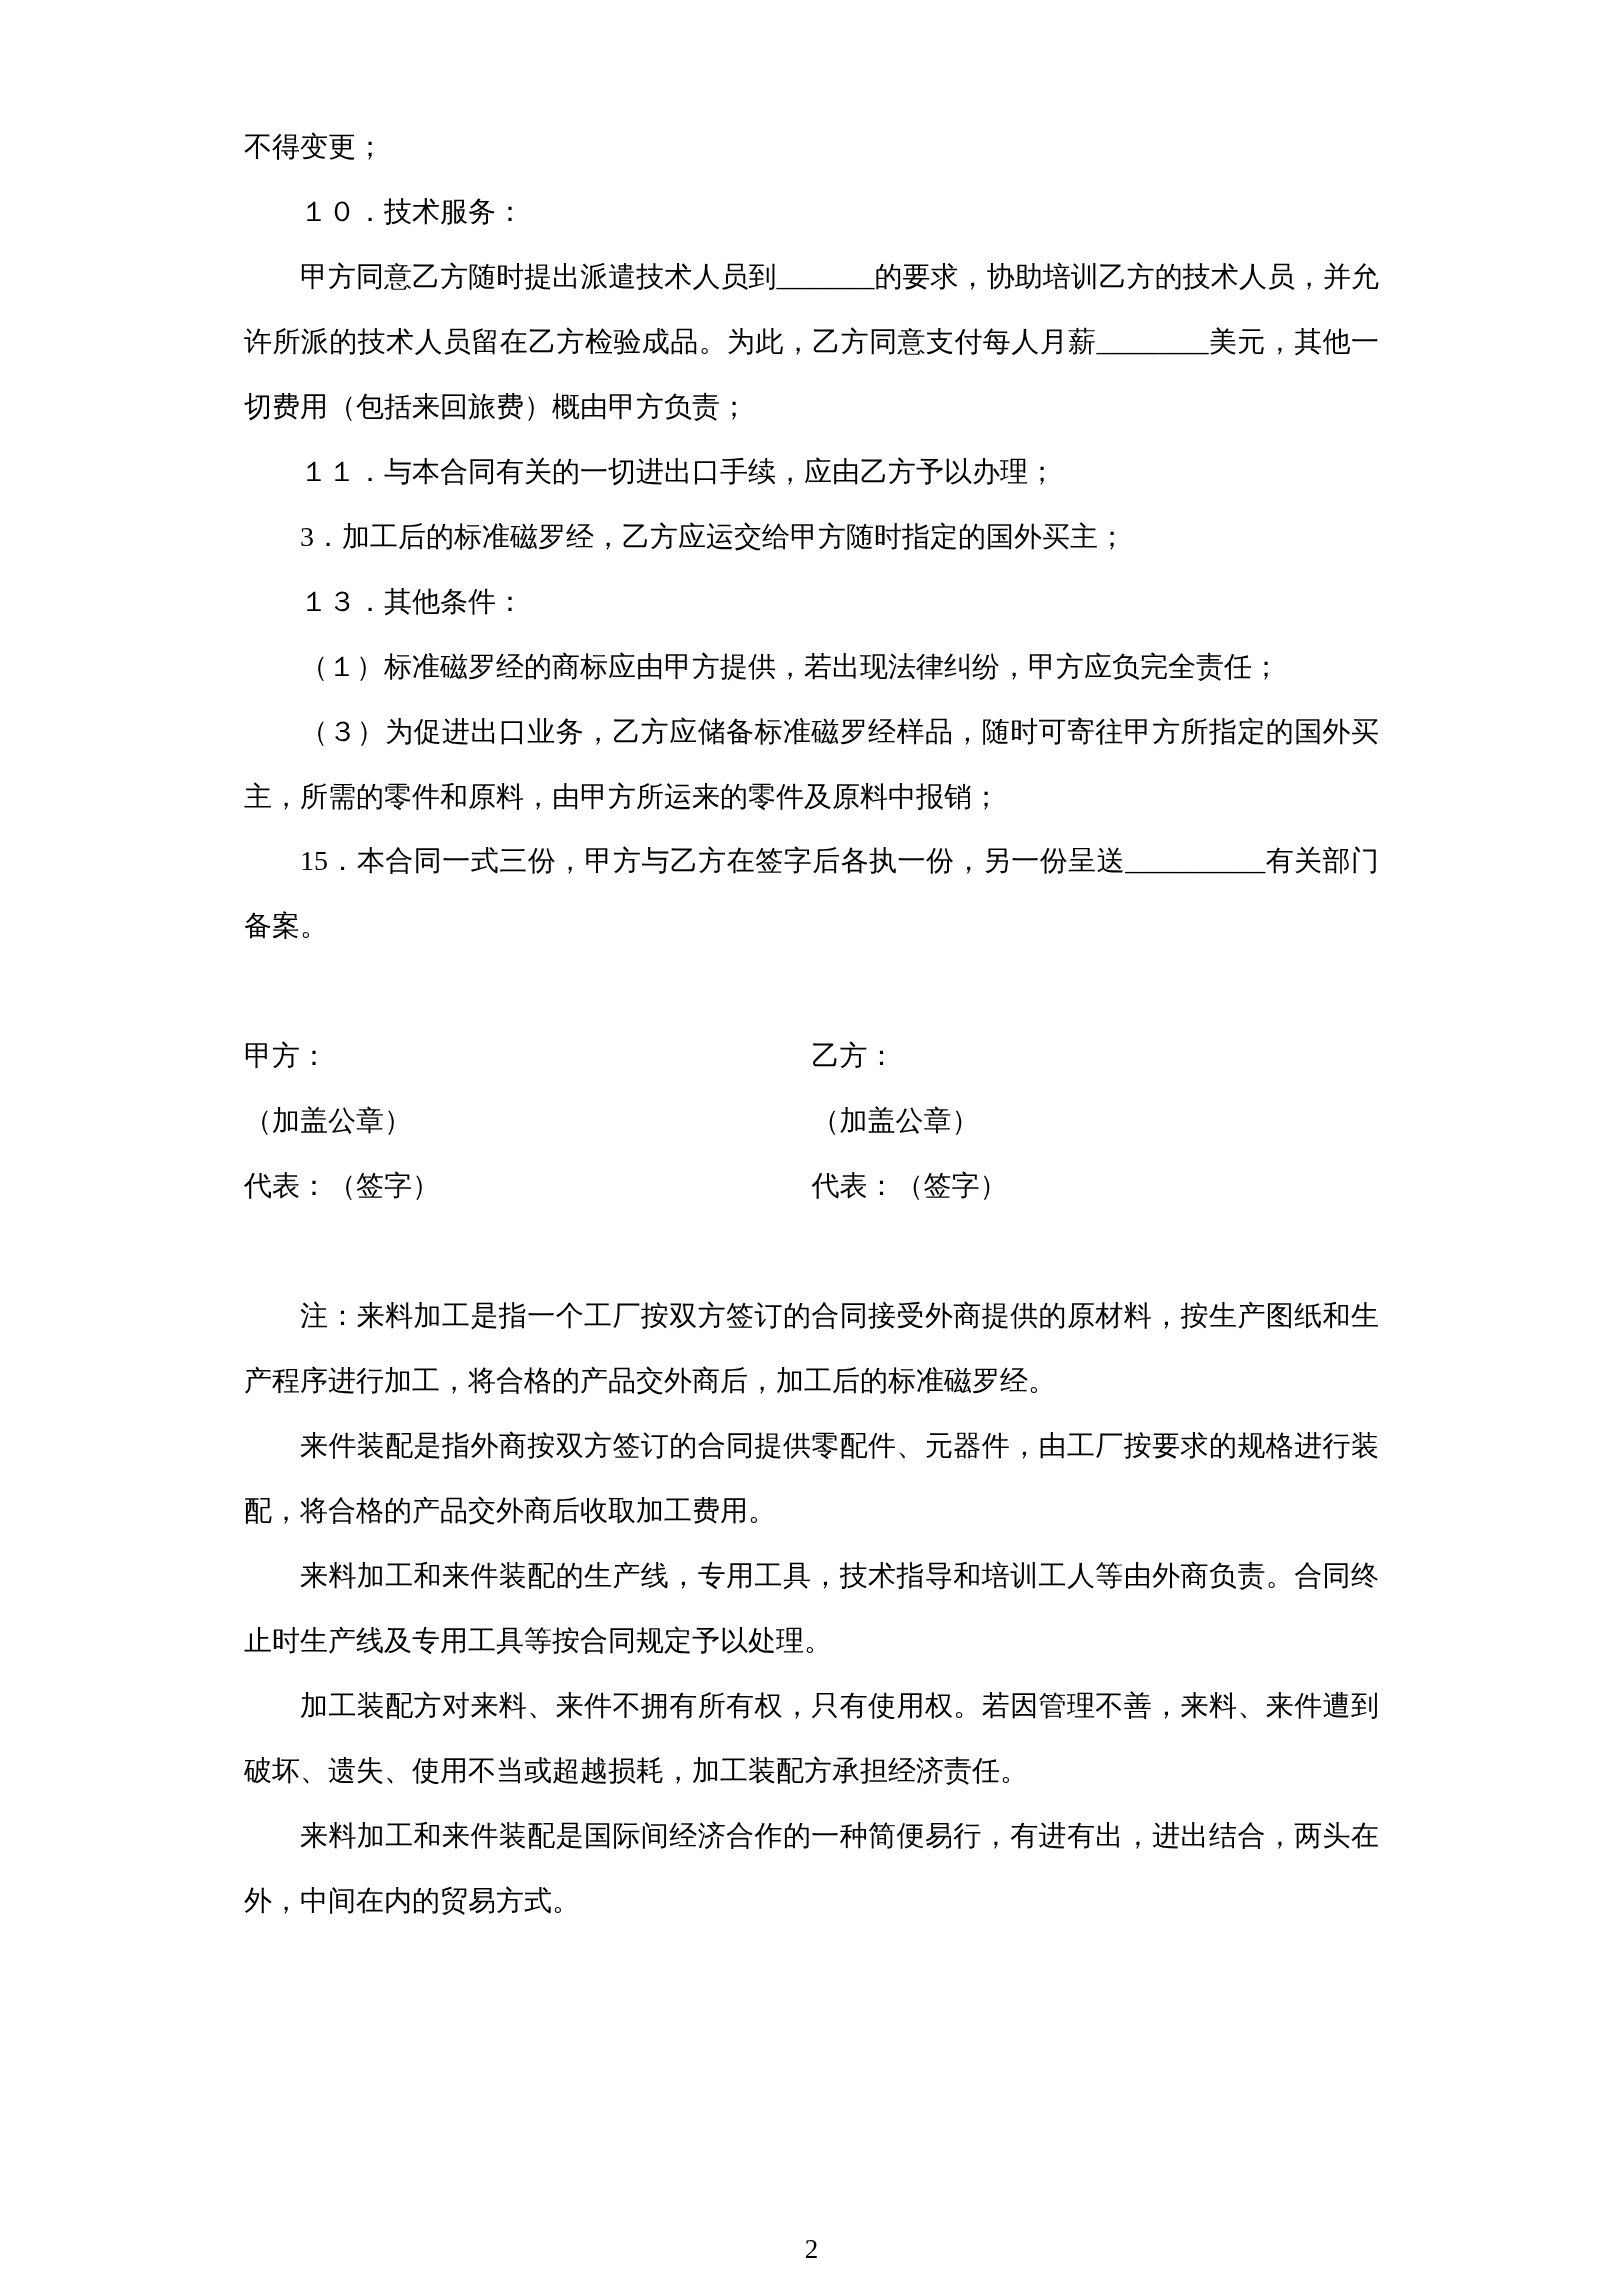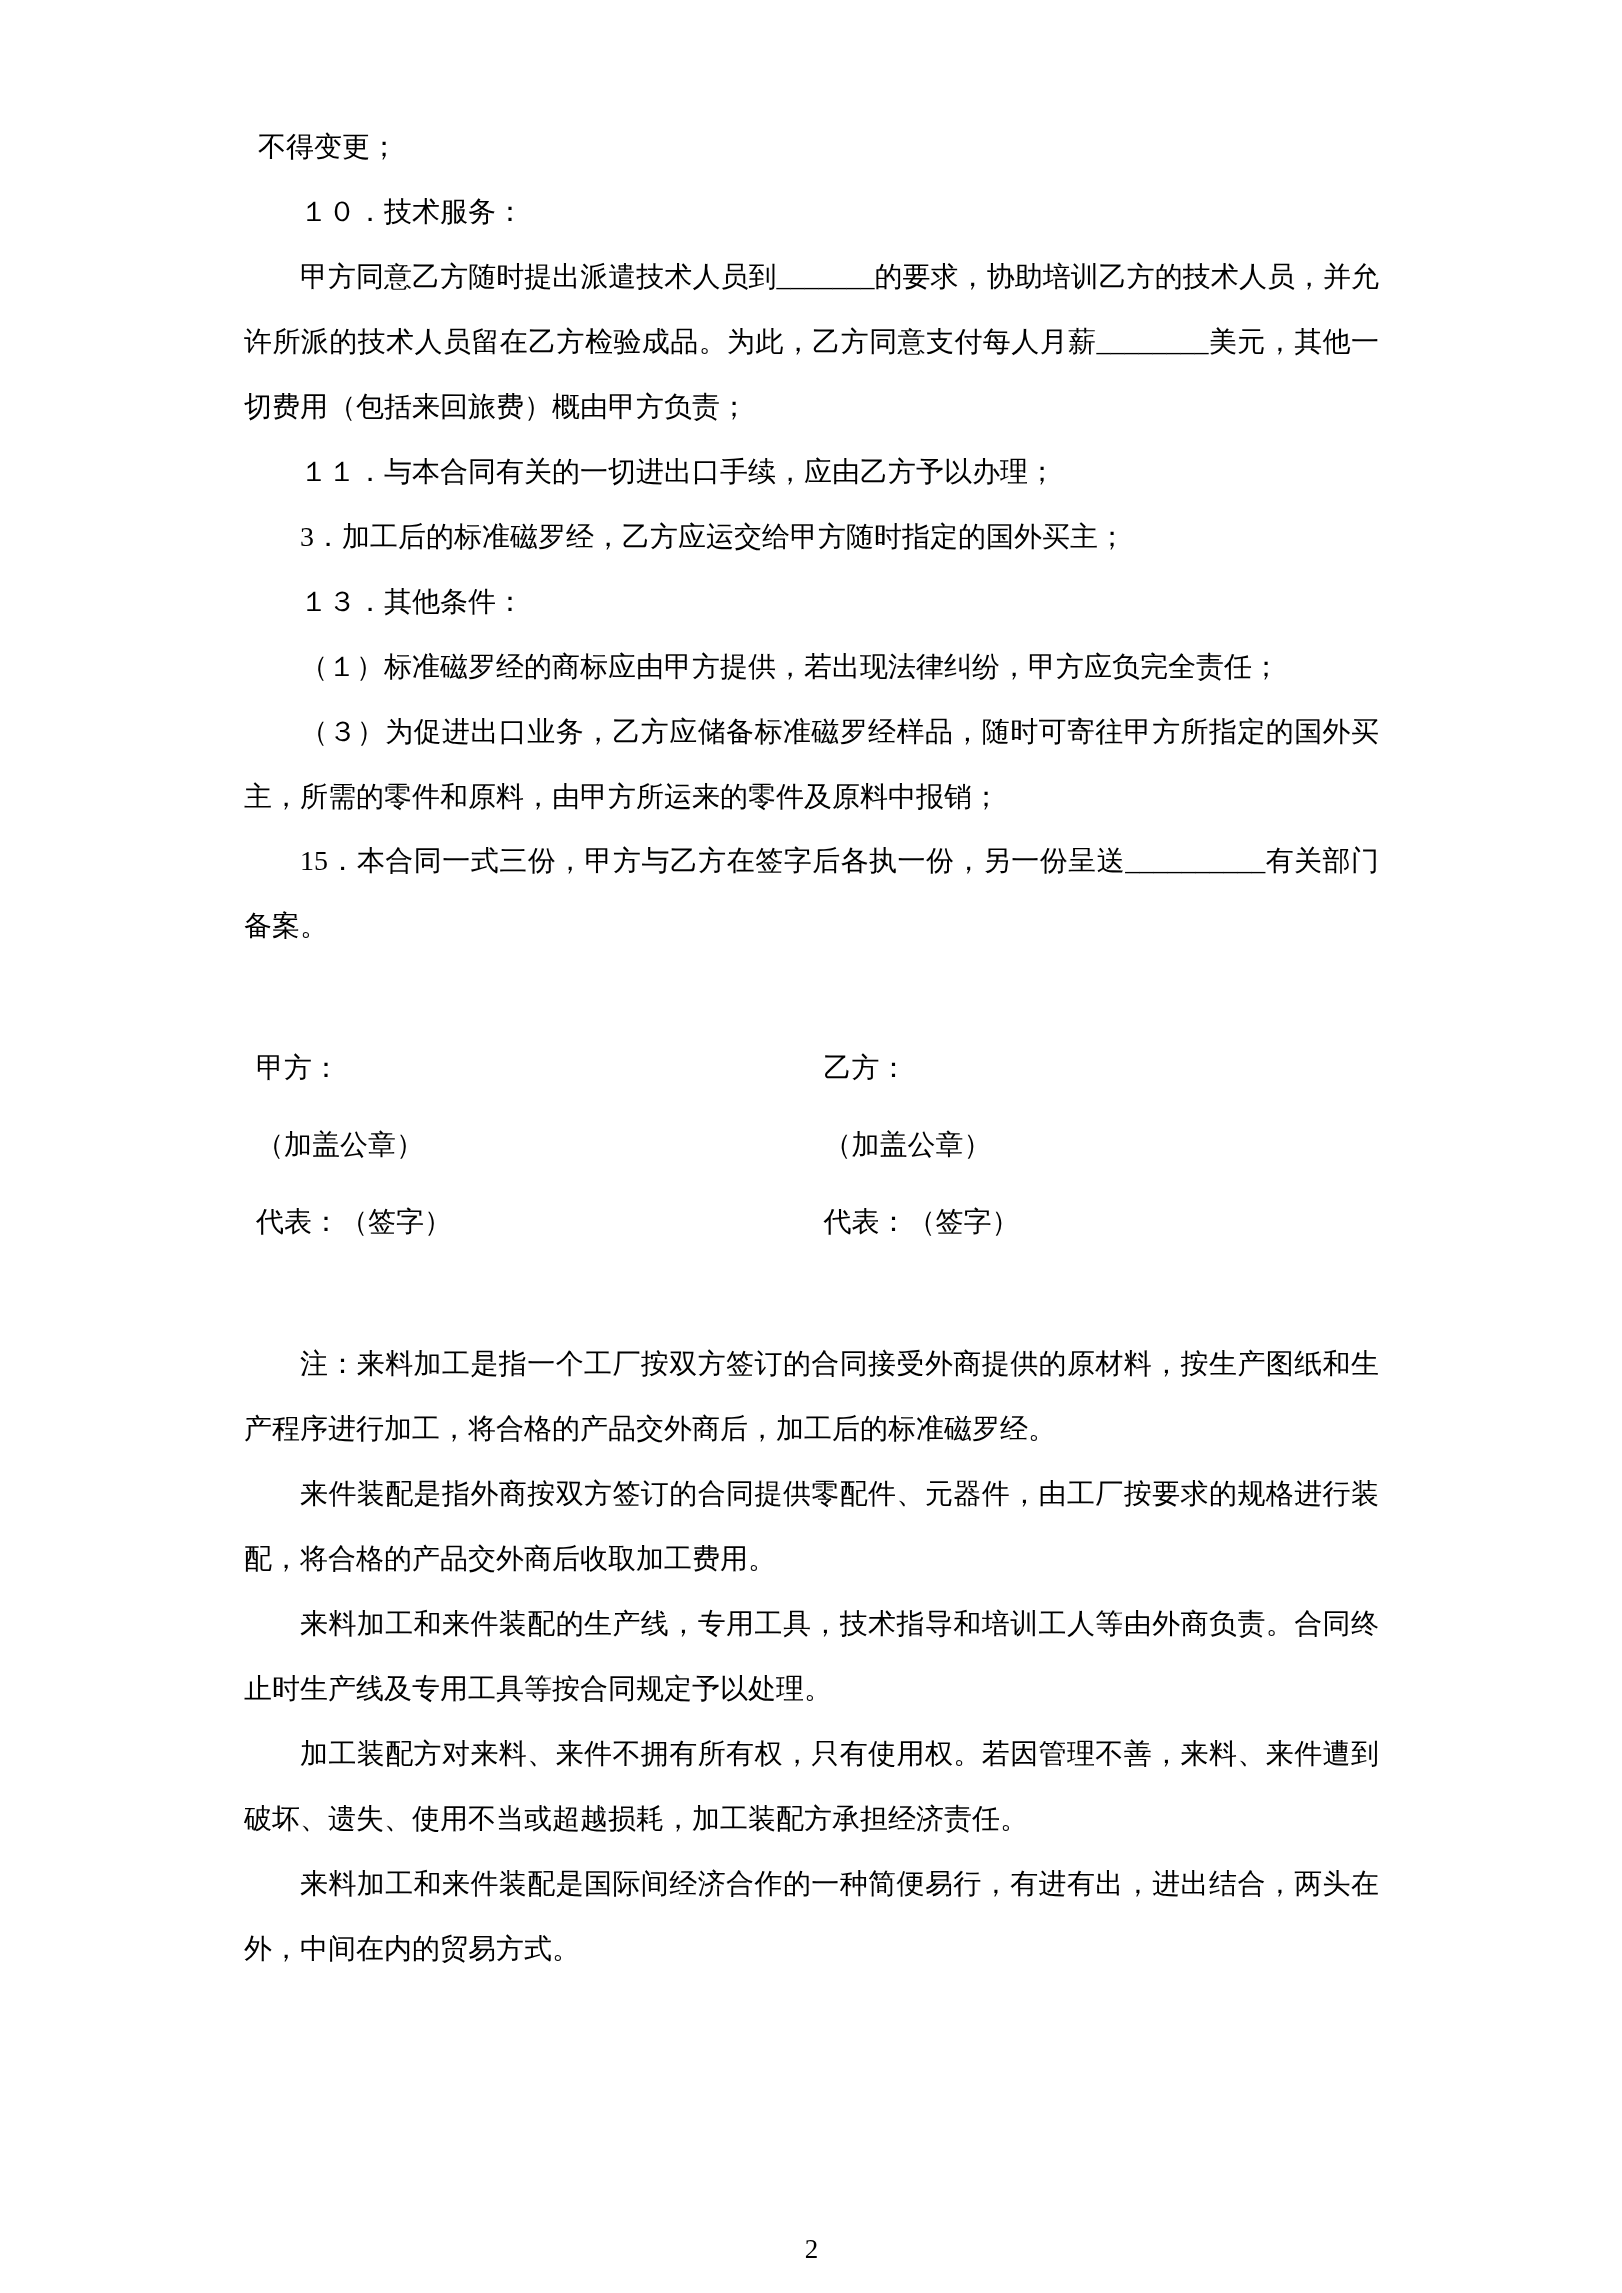--- a/index.html
+++ b/index.html
@@ -22,31 +22,30 @@
   }
   .para {
     margin: 0;
     line-height: 2.32;
     text-align: justify;
     text-indent: 2em;
     word-break: break-all;
   }
   .para.no-indent {
     text-indent: 0;
-    margin-left: 14px;
   }
   .signature-block {
     display: flex;
     margin-top: 65px;
   }
   .signature-col {
     width: 50%;
   }
   .signature-col p {
-    margin: 12px;
+    margin: 0;
     line-height: 2.32;
     text-indent: 0;
   }
   .notes-section {
     margin-top: 65px;
   }
   .page-footer {
     position: absolute;
     left: 0;
     bottom: 25.5px;

